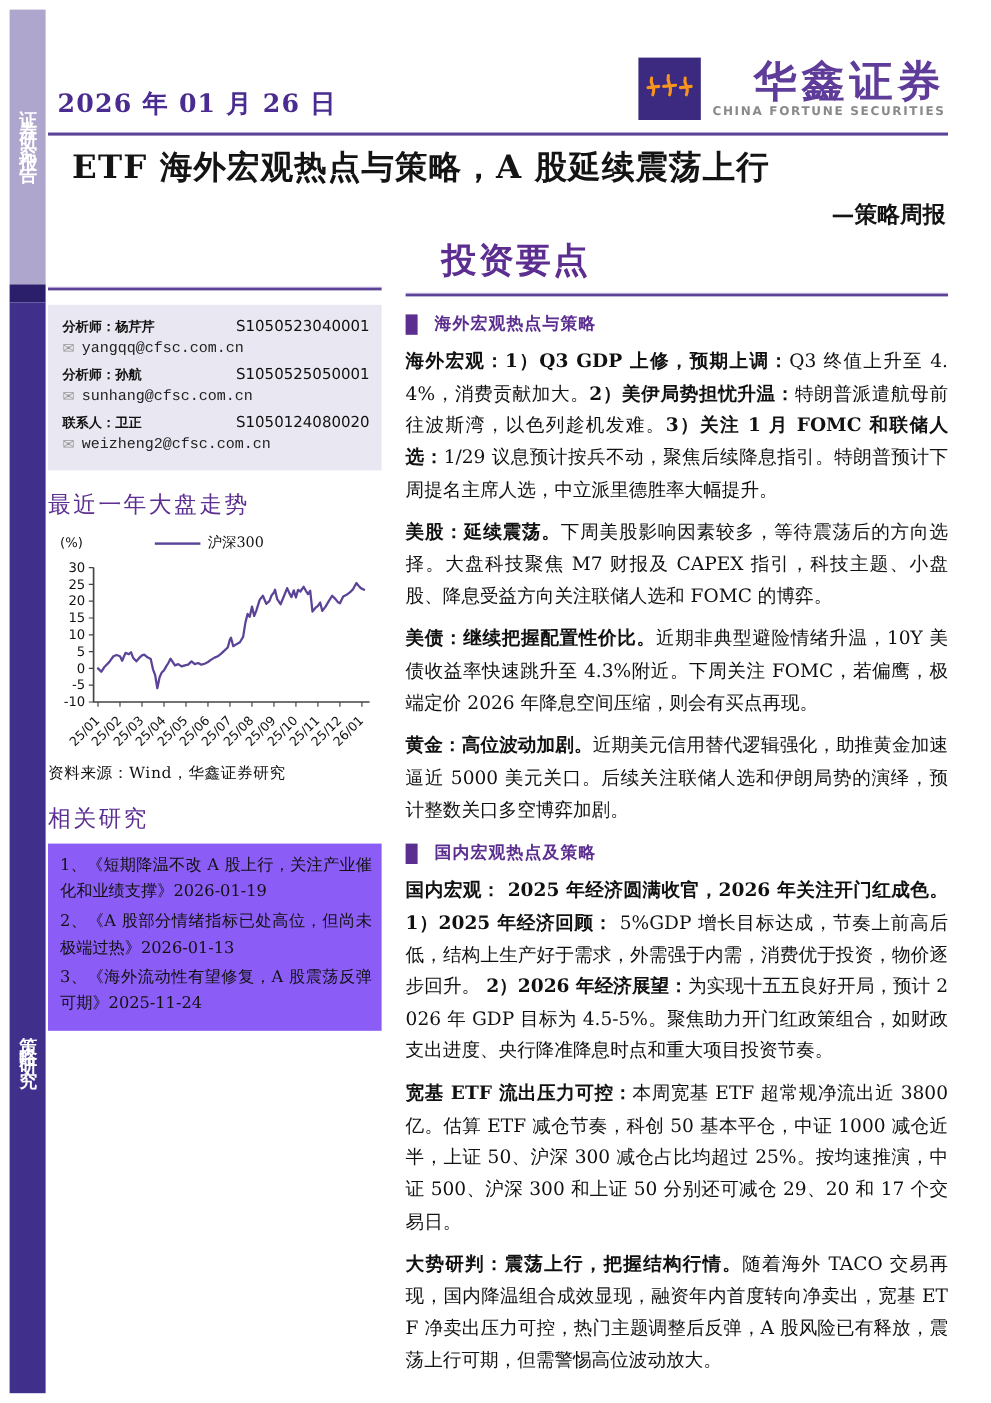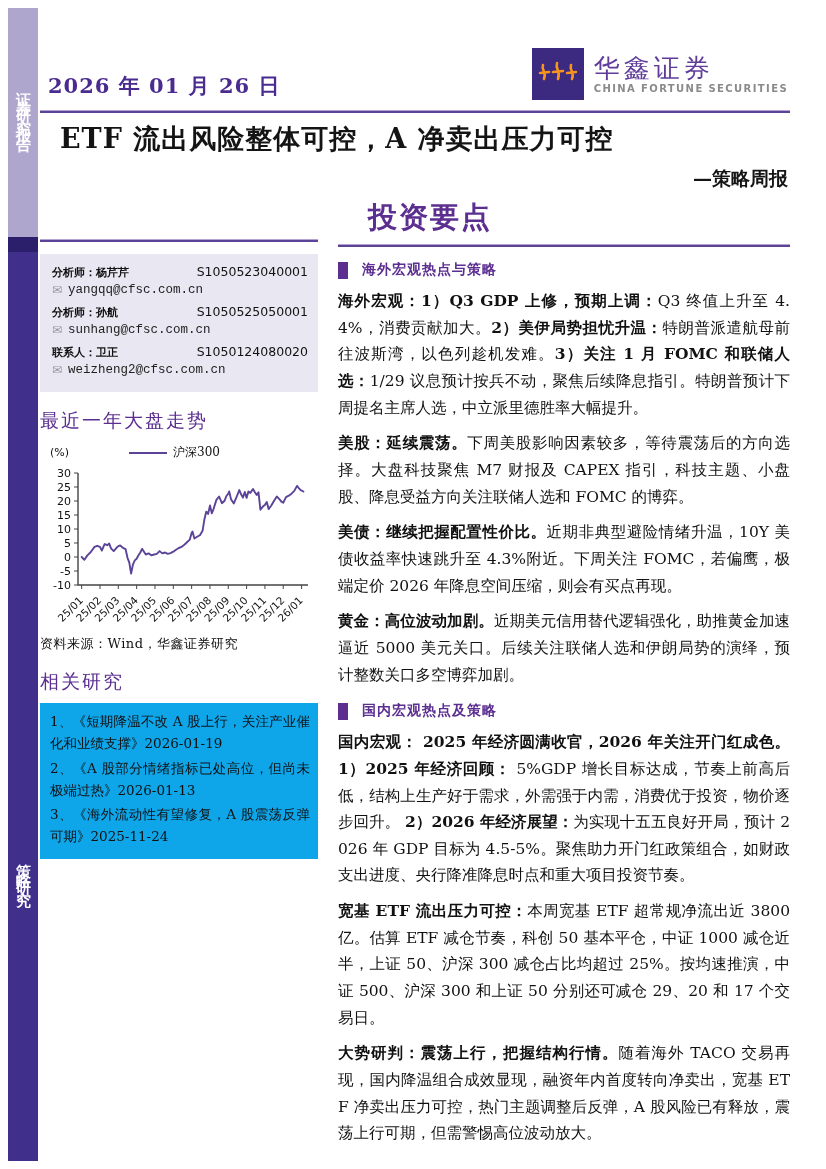--- a/index.html
+++ b/index.html
@@ -20,21 +20,21 @@
   
   .content { position:absolute; left:48px; top:0; width:742px; height:1090px; }
 
   .date { position:absolute; top:72px; left:0; font-size:21px; font-weight:bold;
           color:#4a2b8f; letter-spacing:1px; }
 
   .logo { position:absolute; top:48px; right:2px; display:flex; align-items:center; gap:10px; }
   .logo-icon { width:52px; height:52px; background:#3b2a80; display:flex; align-items:center;
                justify-content:center; }
   .logo-names { display:flex; flex-direction:column; }
-  .logo-cn { font-size:26px; font-weight:normal; color:#5f3c99; letter-spacing:4px; line-height:1.1; }
+  .logo-cn { font-size:36px; font-weight:bold; color:#5f3c99; letter-spacing:4px; line-height:1.1;text-align:right; }
   .logo-en { font-size:10px; color:#8a8a8a; letter-spacing:1.4px; font-family:"DejaVu Sans", sans-serif; font-weight:bold; }
 
   .rule { height:3px; background:linear-gradient(to bottom,#b3a3d3 0 1px,#5b4397 1px 3px); }
   .rule-top { position:absolute; top:110px; left:-8px; right:0; }
 
   .title { position:absolute; top:121px; left:12px; font-size:27px; font-weight:bold;
            color:#141414; letter-spacing:1px; white-space:nowrap; }
   .subtitle { position:absolute; top:166px; right:2px; font-size:19px; font-weight:bold; color:#141414;text-align:center; }
 
   
@@ -66,21 +66,21 @@
   .chart-title, .related-title { font-size:19px; font-weight:normal; color:#5b2e90;
       letter-spacing:2px; margin-top:16px; }
   .chart-head { display:flex; align-items:center; margin-top:10px; }
   .pct { font-size:11px; font-family:"DejaVu Sans", sans-serif; margin-left:10px; }
   .legend { display:flex; align-items:center; gap:6px; margin-left:60px; }
   .legend-line { width:38px; height:2px; background:#5b4397; }
   .legend-label { font-size:12px; }
   .chart-svg { display:block; margin-top:2px; }
   .source { font-size:13px; margin-top:0; letter-spacing:0.5px; }
 
-  .related-block { margin-top:8px; background:#0ea5e9; padding:8px 8px 8px 10px; }
+  .related-block { margin-top:8px; background:#8b5cf6; padding:8px 8px 8px 10px; }
   .ritem { font-size:13.5px; line-height:1.62; margin-bottom:3px; text-align:justify; }
 </style>
 </head>
 <body>
 
 <div class="page">
 
   <div class="sidebar">
     <div class="sidebar-top">
       <span class="vtext">证券研究报告</span>
@@ -106,21 +106,21 @@
         </svg>
       </div>
       <div class="logo-names">
         <span class="logo-cn">华鑫证券</span>
         <span class="logo-en">CHINA FORTUNE SECURITIES</span>
       </div>
     </div>
 
     <div class="rule rule-top"></div>
 
-    <div class="title">ETF 流出风险整体可控，A 净卖出压力可控</div>
+    <div class="title">ETF 海外宏观热点与策略，A 股延续震荡上行</div>
     <div class="subtitle">—策略周报</div>
 
     <div class="cols">
 
       <div class="left-col">
         <div class="rule left-rule"></div>
 
         <div class="team-block">
           <div class="trow">
             <span class="trole">分析师：杨芹芹</span>

